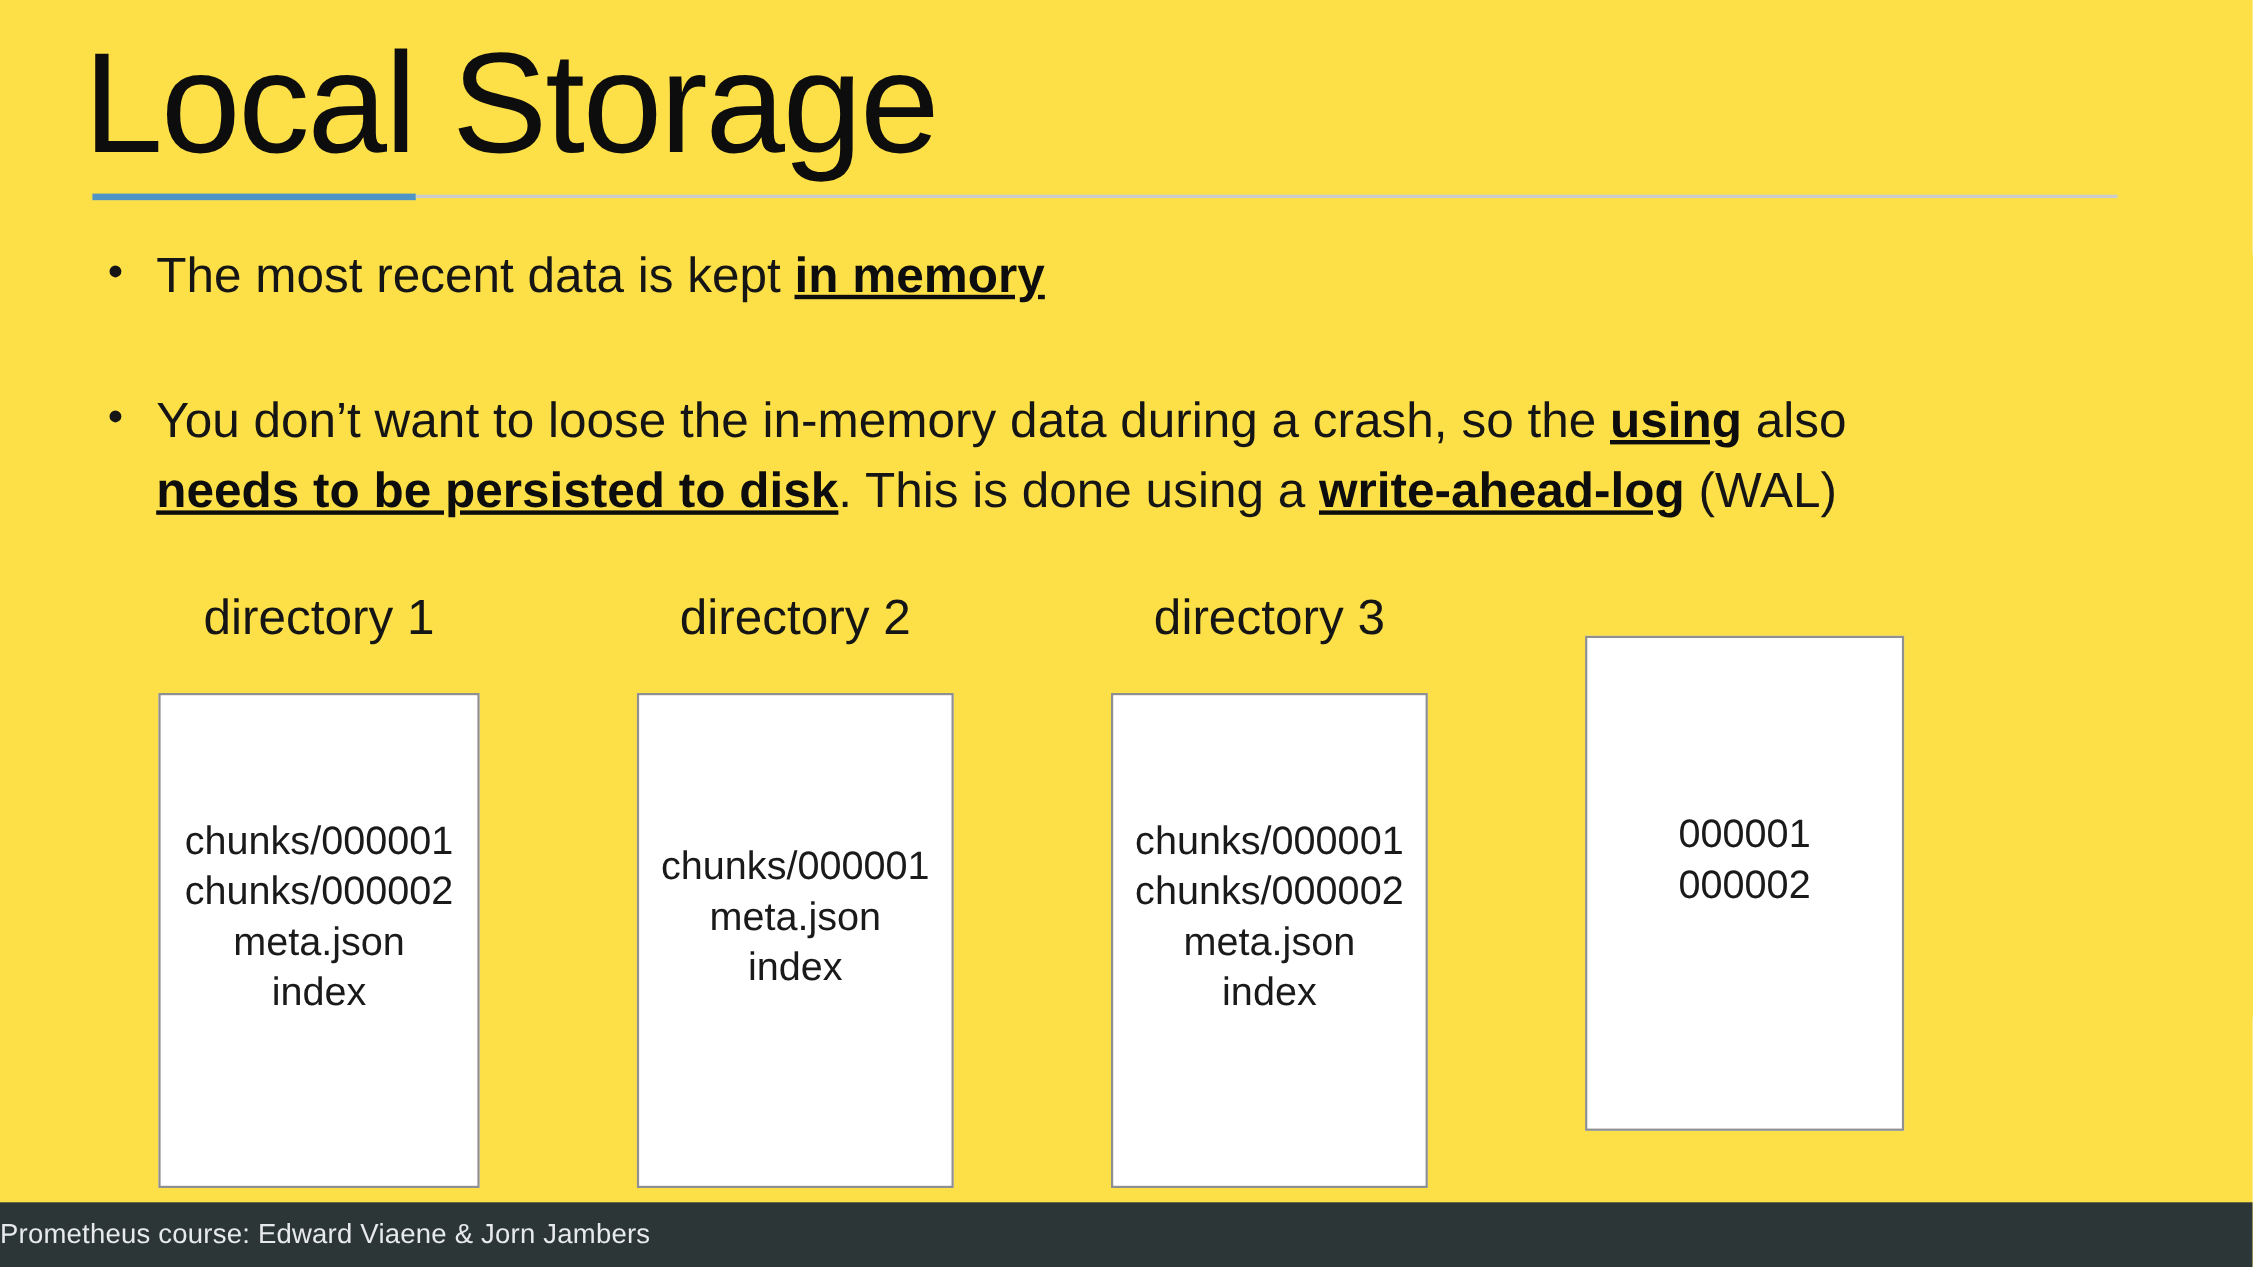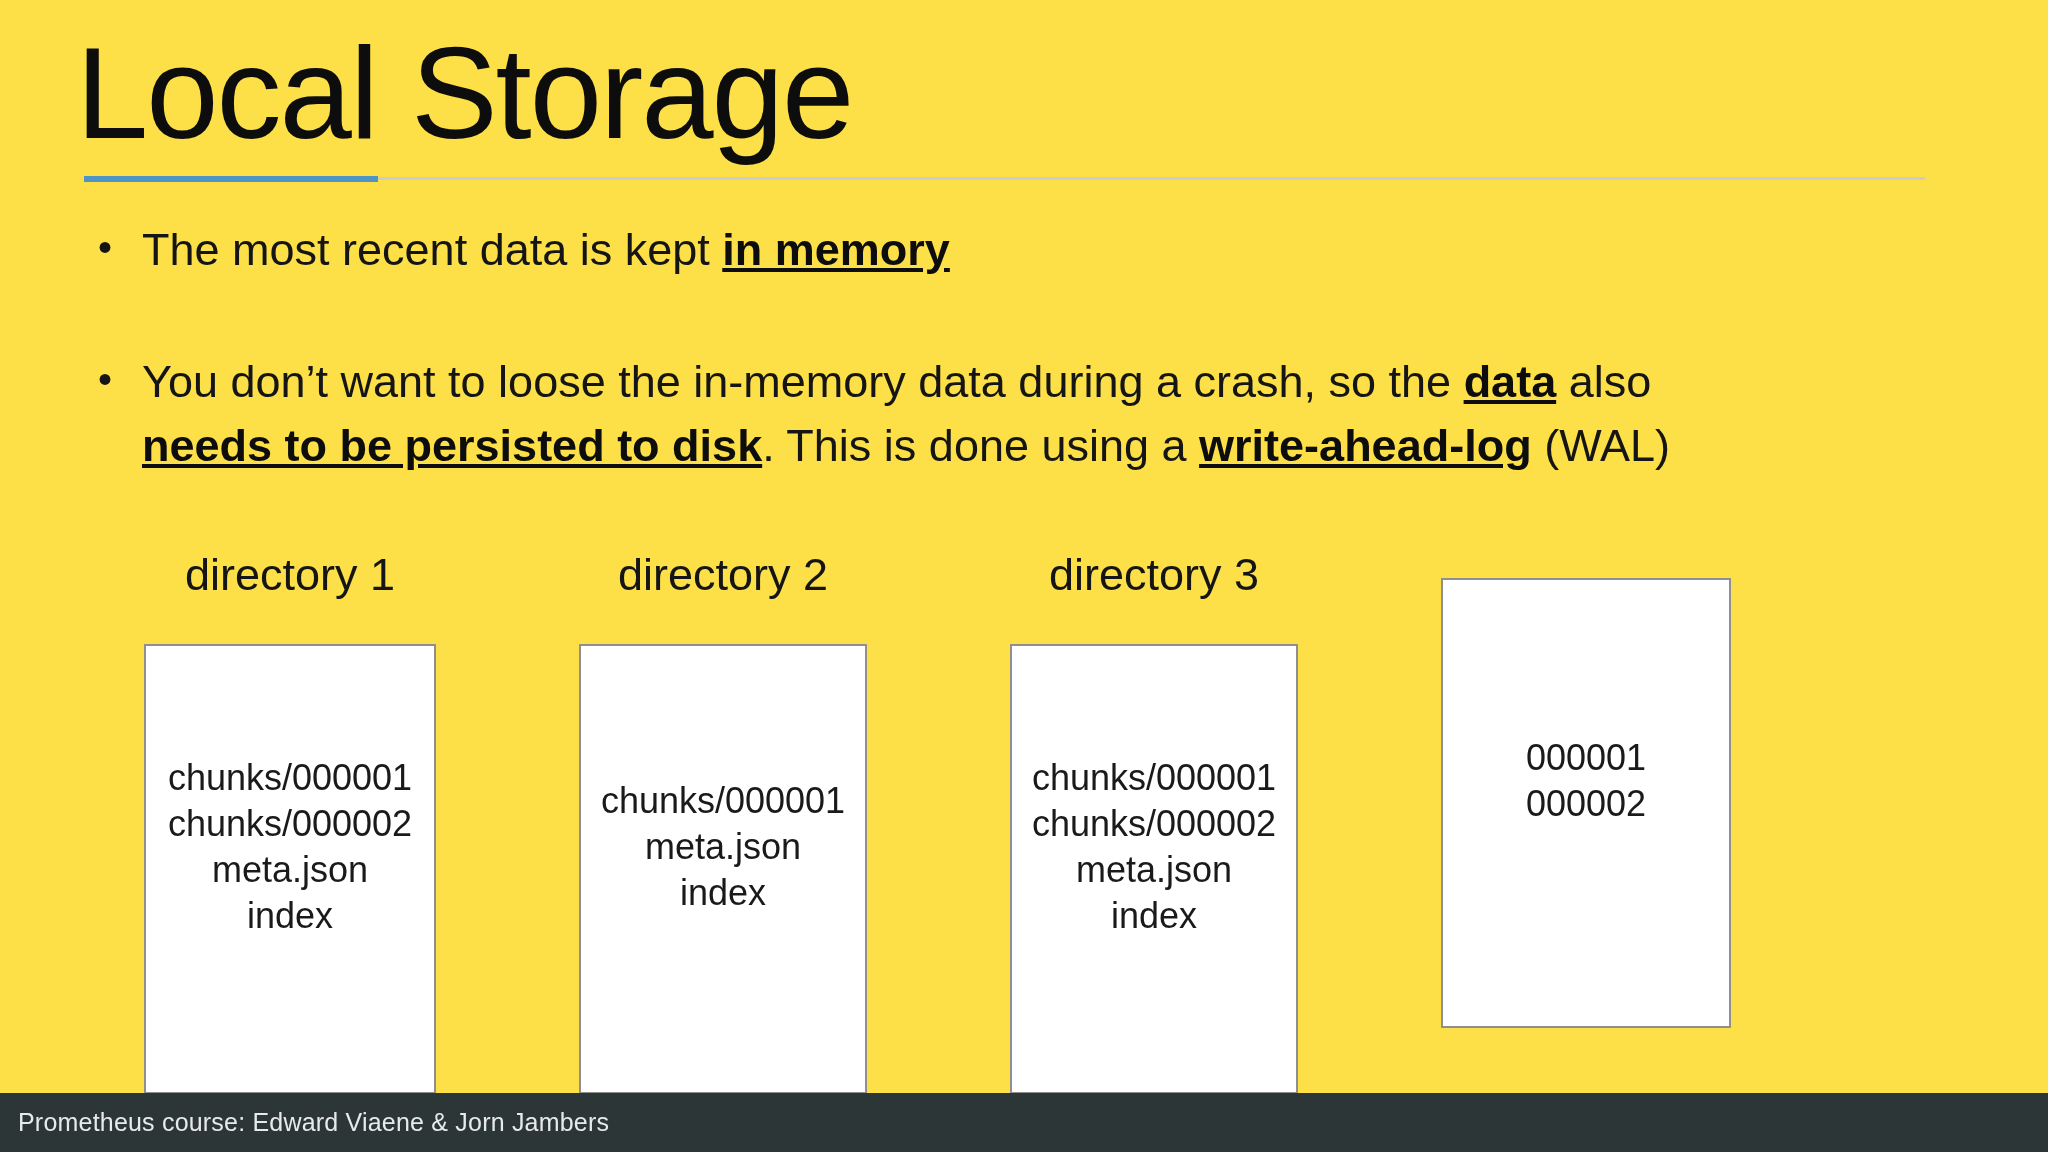--- a/index.html
+++ b/index.html
@@ -77,21 +77,20 @@
   .bullet b { font-weight: bold; color: #0d0d0d; text-decoration: underline; }
 
   
   .diagram { position: absolute; left: 0; top: 0; width: 2048px; height: 1152px; }
   .col { position: absolute; top: 535px; text-align: center; }
   .col-label {
     font-size: 45px;
     line-height: 52px;
     color: #151515;
     white-space: nowrap;
-    margin-top: 14px;
   }
   .box {
     box-sizing: border-box;
     margin-top: 43px;
     width: 100%;
     height: 450px;
     border: 2px solid var(--box-border, #8f8f8f);
     background: #ffffff;
     display: flex;
     flex-direction: column;
@@ -114,21 +113,20 @@
   
   .footer {
     position: absolute;
     left: 0;
     bottom: 0;
     width: 2048px;
     height: 59px;
     background: var(--footer-bg, #2d3637);
     display: flex;
     align-items: center;
-    padding-left: 18px;
     box-sizing: border-box;
   }
   .footer-text {
     font-size: 25px;
     color: var(--footer-text, #e7eaea);
     letter-spacing: 0.2px;
   }
 </style>
 </head>
 <body>
@@ -142,21 +140,21 @@
     <div class="rule-rest"></div>
   </div>
 
   <ul class="bullets">
     <li class="bullet">
       <span class="dot">•</span>
       <span><span>The most recent data is kept </span><b>in memory</b></span>
     </li>
     <li class="bullet">
       <span class="dot">•</span>
-      <span><span>You don’t want to loose the in-memory data during a crash, so the </span><b>data</b><span> also</span><br><b>needs to be persisted to disk</b><span>. This is done using a </span><b>write-ahead-log</b><span> (WAL)</span></span>
+      <span><span>You don’t want to loose the in-memory data during a crash, so the </span><b>using</b><span> also</span><br><b>needs to be persisted to disk</b><span>. This is done using a </span><b>write-ahead-log</b><span> (WAL)</span></span>
     </li>
   </ul>
 
   <div class="diagram">
 
     <div class="col col-1">
       <div class="col-label">directory 1</div>
       <div class="box">
           <div class="file-line">chunks/000001</div>
           <div class="file-line">chunks/000002</div>

